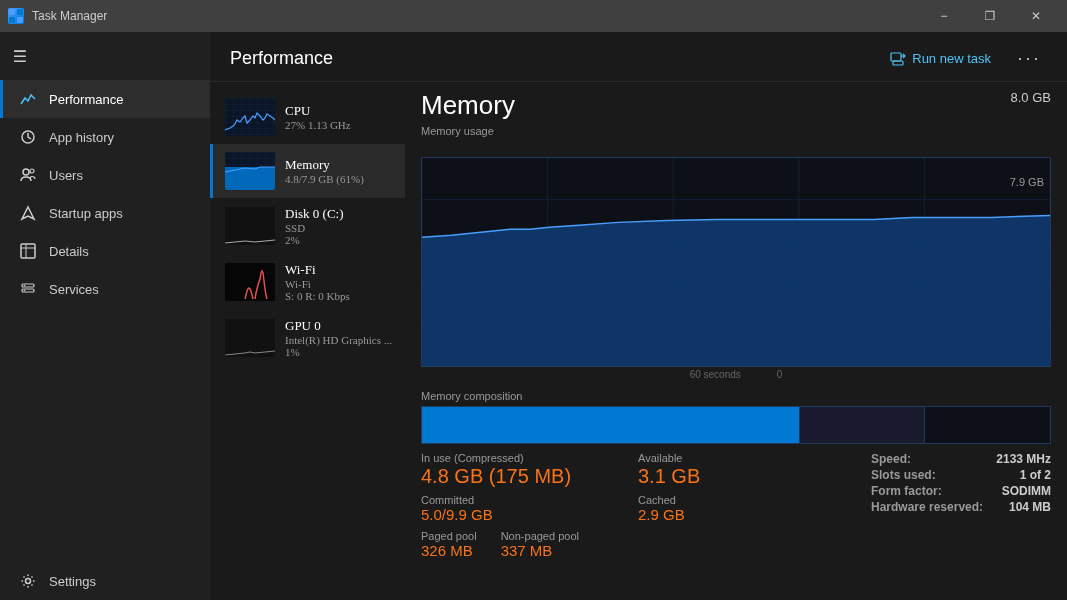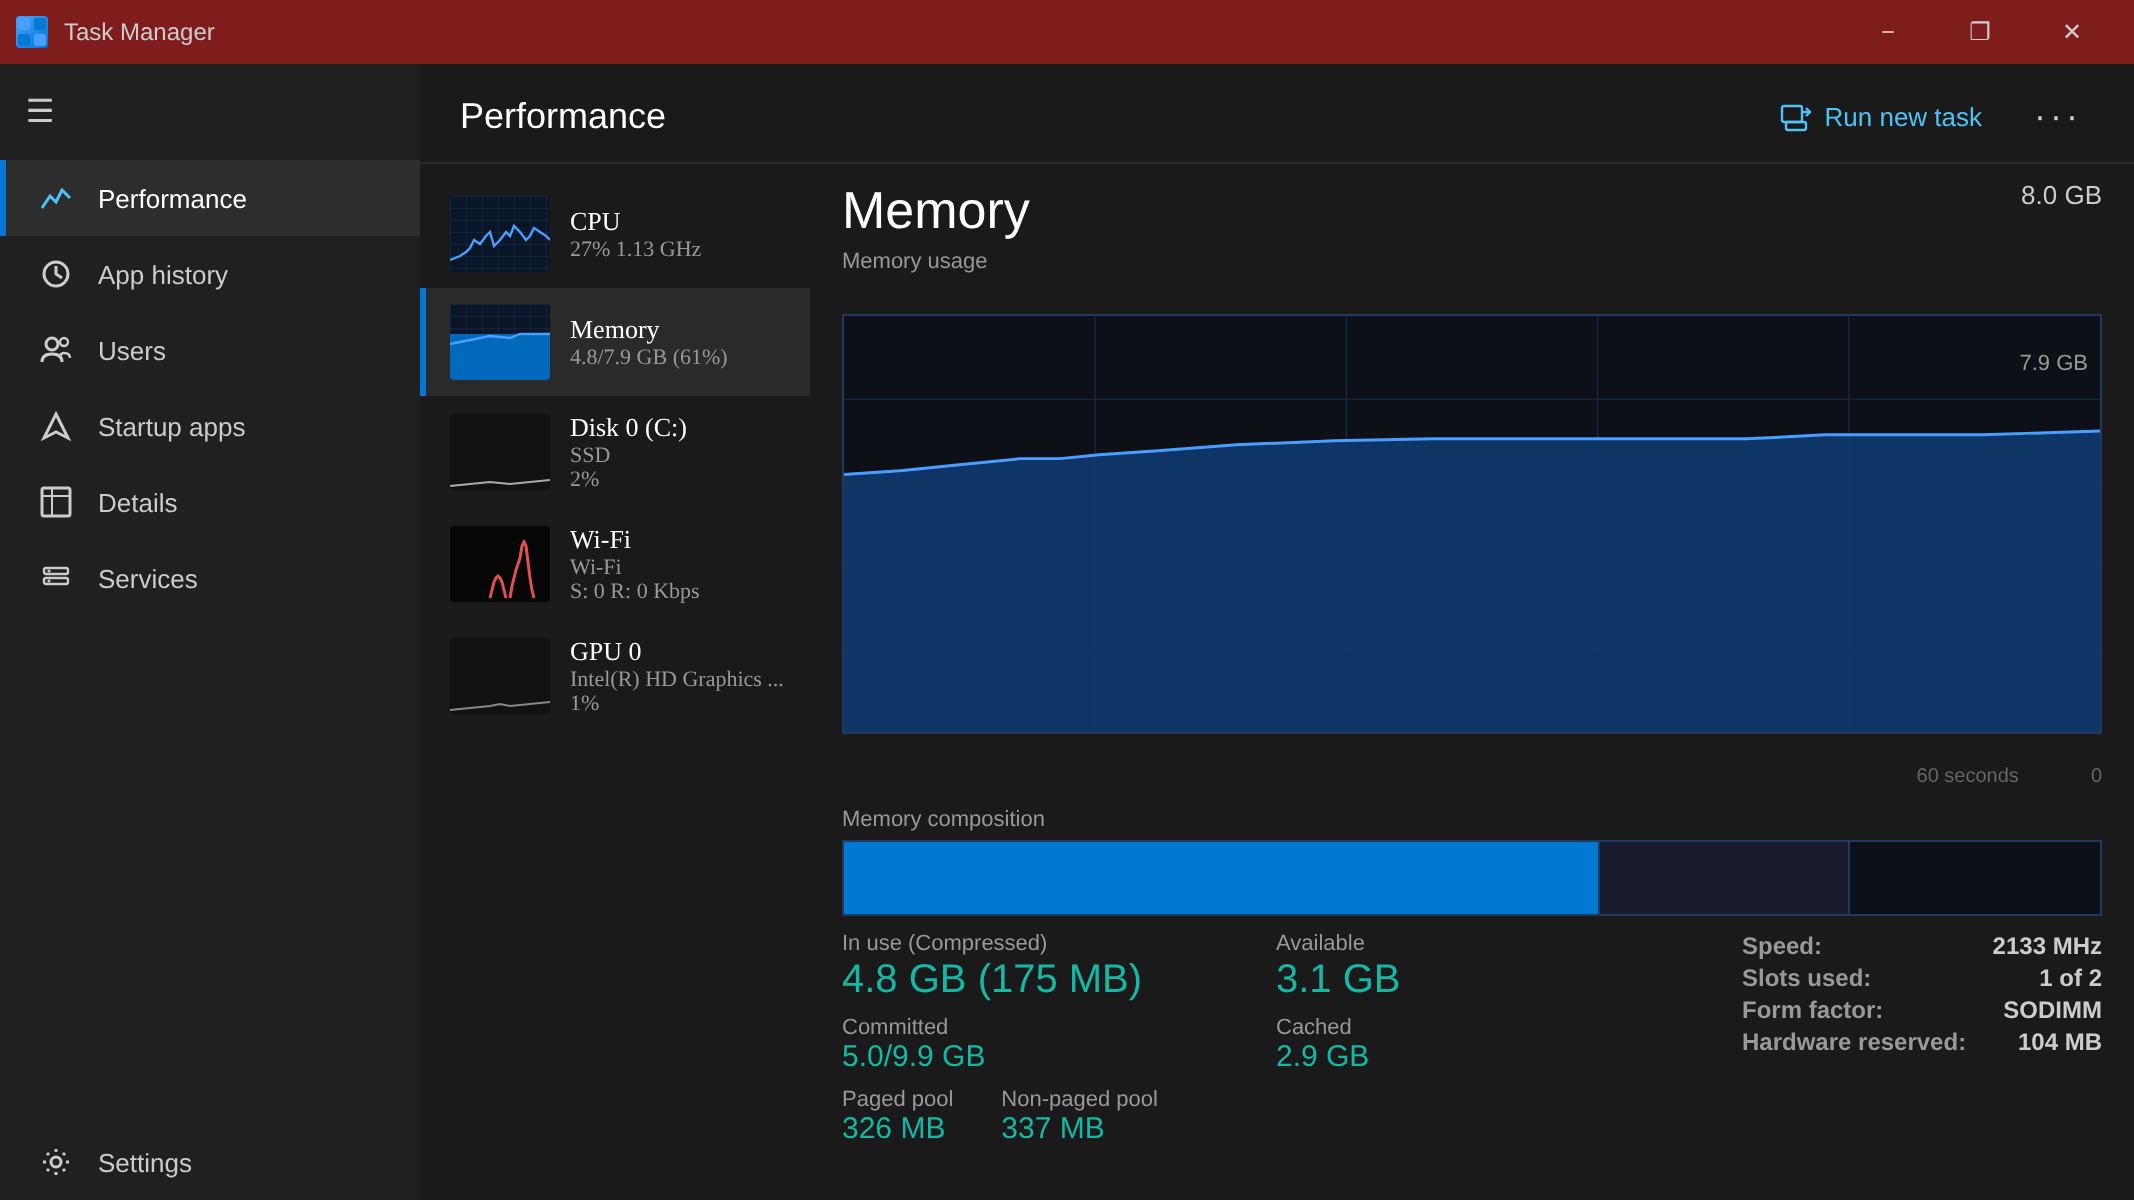--- a/index.html
+++ b/index.html
@@ -9,21 +9,21 @@
       background: #1a1a1a;
       font-family: 'Segoe UI', sans-serif;
       color: #e0e0e0;
       overflow: hidden;
       display: flex;
       flex-direction: column;
     }
 
     
     .title-bar {
-      background: #7f1d1d;
+      background: #404040;
       height: 32px;
       display: flex;
       align-items: center;
       justify-content: space-between;
       padding: 0 8px;
       flex-shrink: 0;
     }
     .title-bar-left {
       display: flex;
       align-items: center;
@@ -241,24 +241,24 @@
       flex: 1;
       min-height: 0;
       max-height: 210px;
       background: #0d1117;
       border: 1px solid #1e3a5f;
       overflow: hidden;
     }
 
     .chart-labels {
       display: flex;
-      justify-content: flex-end;
+      justify-content: center;
       font-size: 10px;
       color: #666;
-      margin-top: 16px;
+      margin-top: 2px;
       margin-bottom: 4px;
       gap: 36px;
     }
 
     
     .composition-section {
       margin-top: 6px;
     }
     .composition-label {
       font-size: 11px;
@@ -298,21 +298,21 @@
     .stat-item {
       margin-bottom: 6px;
     }
     .stat-label {
       font-size: 11px;
       color: #999;
     }
     .stat-value {
       font-size: 20px;
       font-weight: 300;
-      color: #14b8a6;
+      color: #f97316;
       line-height: 1.2;
     }
     .stat-value.medium {
       font-size: 15px;
       font-weight: 400;
     }
 
     .stats-right {
       display: flex;
       flex-direction: column;

